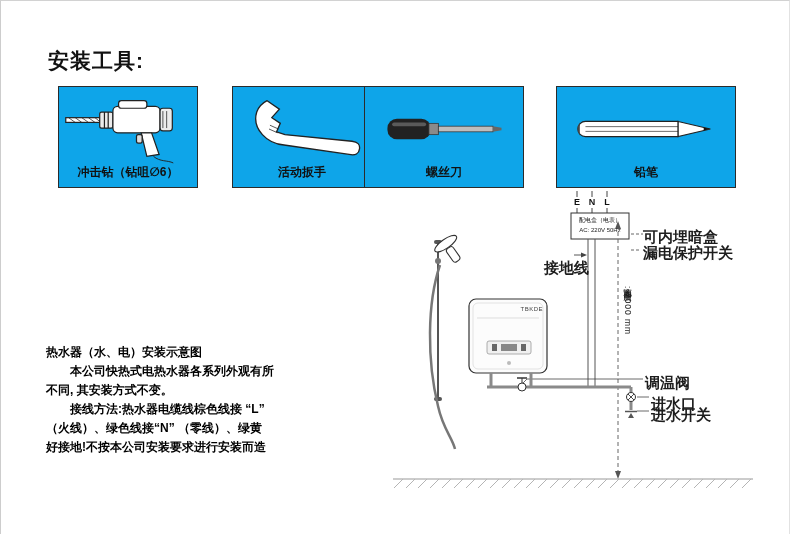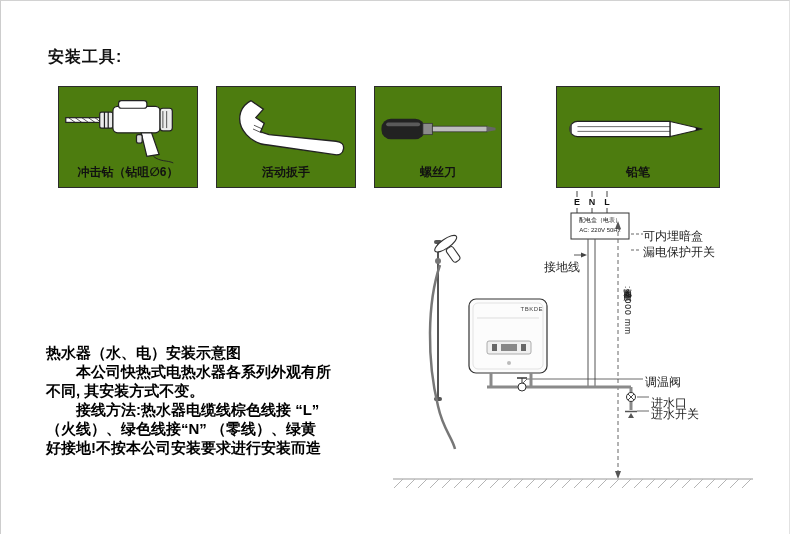--- a/index.html
+++ b/index.html
@@ -1,37 +1,37 @@
 <!DOCTYPE html>
 <html><head>
 <meta charset="utf-8">
 <style>
   * { margin:0; padding:0; box-sizing:border-box; }
   html,body { background:#fff; }
   body { font-family:"Liberation Sans","DejaVu Sans",sans-serif; color:#111; }
   .page { position:relative; width:790px; height:534px; background:#fff; overflow:hidden;
           border-top:1px solid #d2d2d2; border-left:1px solid #cdcdcd; border-right:1px solid #e2e2e2; }
-  .title { position:absolute; left:47px; top:46px; font-size:16px; font-weight:bold; letter-spacing:1px; }
-  .tool-box { position:absolute; top:85px; height:102px; border:1px solid #2b2b2b; background:#4d7c0f;
+  .title { position:absolute; left:47px; top:46px; font-size:21px; font-weight:bold; letter-spacing:1px; }
+  .tool-box { position:absolute; top:85px; height:102px; border:1px solid #2b2b2b; background:#0ea5e9;
               display:flex; flex-direction:column; align-items:center; justify-content:flex-end;
               padding:4px 2px 6px; }
   .tool-art { position:absolute; top:7px; left:50%; transform:translateX(-50%); }
   .tool-label { font-size:12px; font-weight:bold; white-space:nowrap; }
   .diagram { position:absolute; left:390px; top:190px; width:380px; height:330px; }
   .diagram svg.scene { position:absolute; left:0; top:0; }
-  .dlabel { position:absolute; font-size:12px; color:#1d1d1d; white-space:nowrap; }
+  .dlabel { position:absolute; font-size:15px; color:#1d1d1d; white-space:nowrap;font-weight:bold; }
   .wire-letter { position:absolute; top:6px; width:12px; text-align:center; font-size:9px; font-weight:bold; }
   .power-box-text { position:absolute; left:181px; top:25px; width:56px; text-align:center;
                     font-size:6px; line-height:1.6; color:#222; }
   .power-box-text span { display:block; }
   .height-label { position:absolute; left:231px; top:90px; height:130px; writing-mode:vertical-rl;
                   text-orientation:mixed; font-size:8.5px; letter-spacing:1px; color:#1d1d1d; }
   .brand { position:absolute; left:116px; top:115px; width:36px; text-align:right;
            font-size:6px; color:#444; letter-spacing:0.5px; }
-  .desc { position:absolute; left:45px; top:342px; width:356px; font-size:15px;
+  .desc { position:absolute; left:45px; top:342px; width:356px; font-size:12px;
           line-height:19px; font-weight:600; color:#000; }
   .desc div { white-space:pre-wrap; }
 </style>
 </head>
 <body>
 
 <div class="page">
 
   <div class="title">安装工具:</div>
 
@@ -48,40 +48,40 @@
         <rect x="104" y="15" width="13" height="24" rx="3" fill="#ececec"></rect>
         <path d="M107,18 v18 M111,18 v18" stroke-width="0.8" fill="none"></path>
         <path d="M84,41 L90,66 L103,64 L95,41 Z" fill="#fff"></path>
         <rect x="79" y="43" width="6" height="9" rx="2" fill="#ddd"></rect>
         <path d="M97,66 C104,72 112,70 118,73" fill="none" stroke-width="1"></path>
       </g>
     </svg>
     <div class="tool-label">冲击钻（钻咀∅6）</div>
   </div>
 
-  <div class="tool-box" style="left:215px;width:140px;">
+  <div class="tool-box" style="left:231px;width:140px;">
     <svg class="tool-art" width="132" height="70" viewBox="0 0 140 74">
       <path d="M33,7 L46,16 L38,25 L47,31 L43,40 L52,43 L123,50 Q132,51 131,58 Q130,66 120,64 L51,54 Q37,53 28,43 Q18,32 22,19 Q25,11 33,7 Z" fill="#fff" stroke="#222" stroke-width="1.4"></path>
       <path d="M36,33 l9,4 M35,37 l9,4" stroke="#222" stroke-width="0.8" fill="none"></path>
     </svg>
     <div class="tool-label">活动扳手</div>
   </div>
 
-  <div class="tool-box" style="left:373px;width:128px;text-align:center;">
+  <div class="tool-box" style="left:363px;width:160px;text-align:center;">
     <svg class="tool-art" width="132" height="70" viewBox="0 0 140 74">
       <rect x="10" y="26" width="46" height="22" rx="10" fill="#222"></rect>
       <rect x="15" y="30" width="36" height="4" rx="2" fill="#5a5a5a"></rect>
       <rect x="54" y="31" width="10" height="12" fill="#8a8a8a" stroke="#333" stroke-width="0.8"></rect>
       <rect x="64" y="34" width="58" height="6" fill="#bdbdbd" stroke="#333" stroke-width="0.8"></rect>
       <path d="M122,34 l9,1.8 v2.4 l-9,1.8 z" fill="#666"></path>
     </svg>
     <div class="tool-label">螺丝刀</div>
   </div>
 
-  <div class="tool-box" style="left:555px;width:164px;">
+  <div class="tool-box" style="left:555px;width:180px;">
     <svg class="tool-art" width="168" height="70" viewBox="0 0 168 74">
       <g stroke="#222" stroke-width="1.2" fill="#fff">
         <path d="M20,29 H118 V45 H20 A8,8 0 0 1 20,29 Z"></path>
         <path d="M14,30 Q9,37 14,44" fill="#444" stroke="none"></path>
         <line x1="20" y1="34.5" x2="118" y2="34.5" stroke-width="0.7"></line>
         <line x1="20" y1="39.5" x2="118" y2="39.5" stroke-width="0.7"></line>
         <path d="M118,29 L152,37 L118,45 Z"></path>
         <path d="M145,35.3 L152,37 L145,38.7 Z" fill="#111" stroke="none"></path>
       </g>
     </svg>

